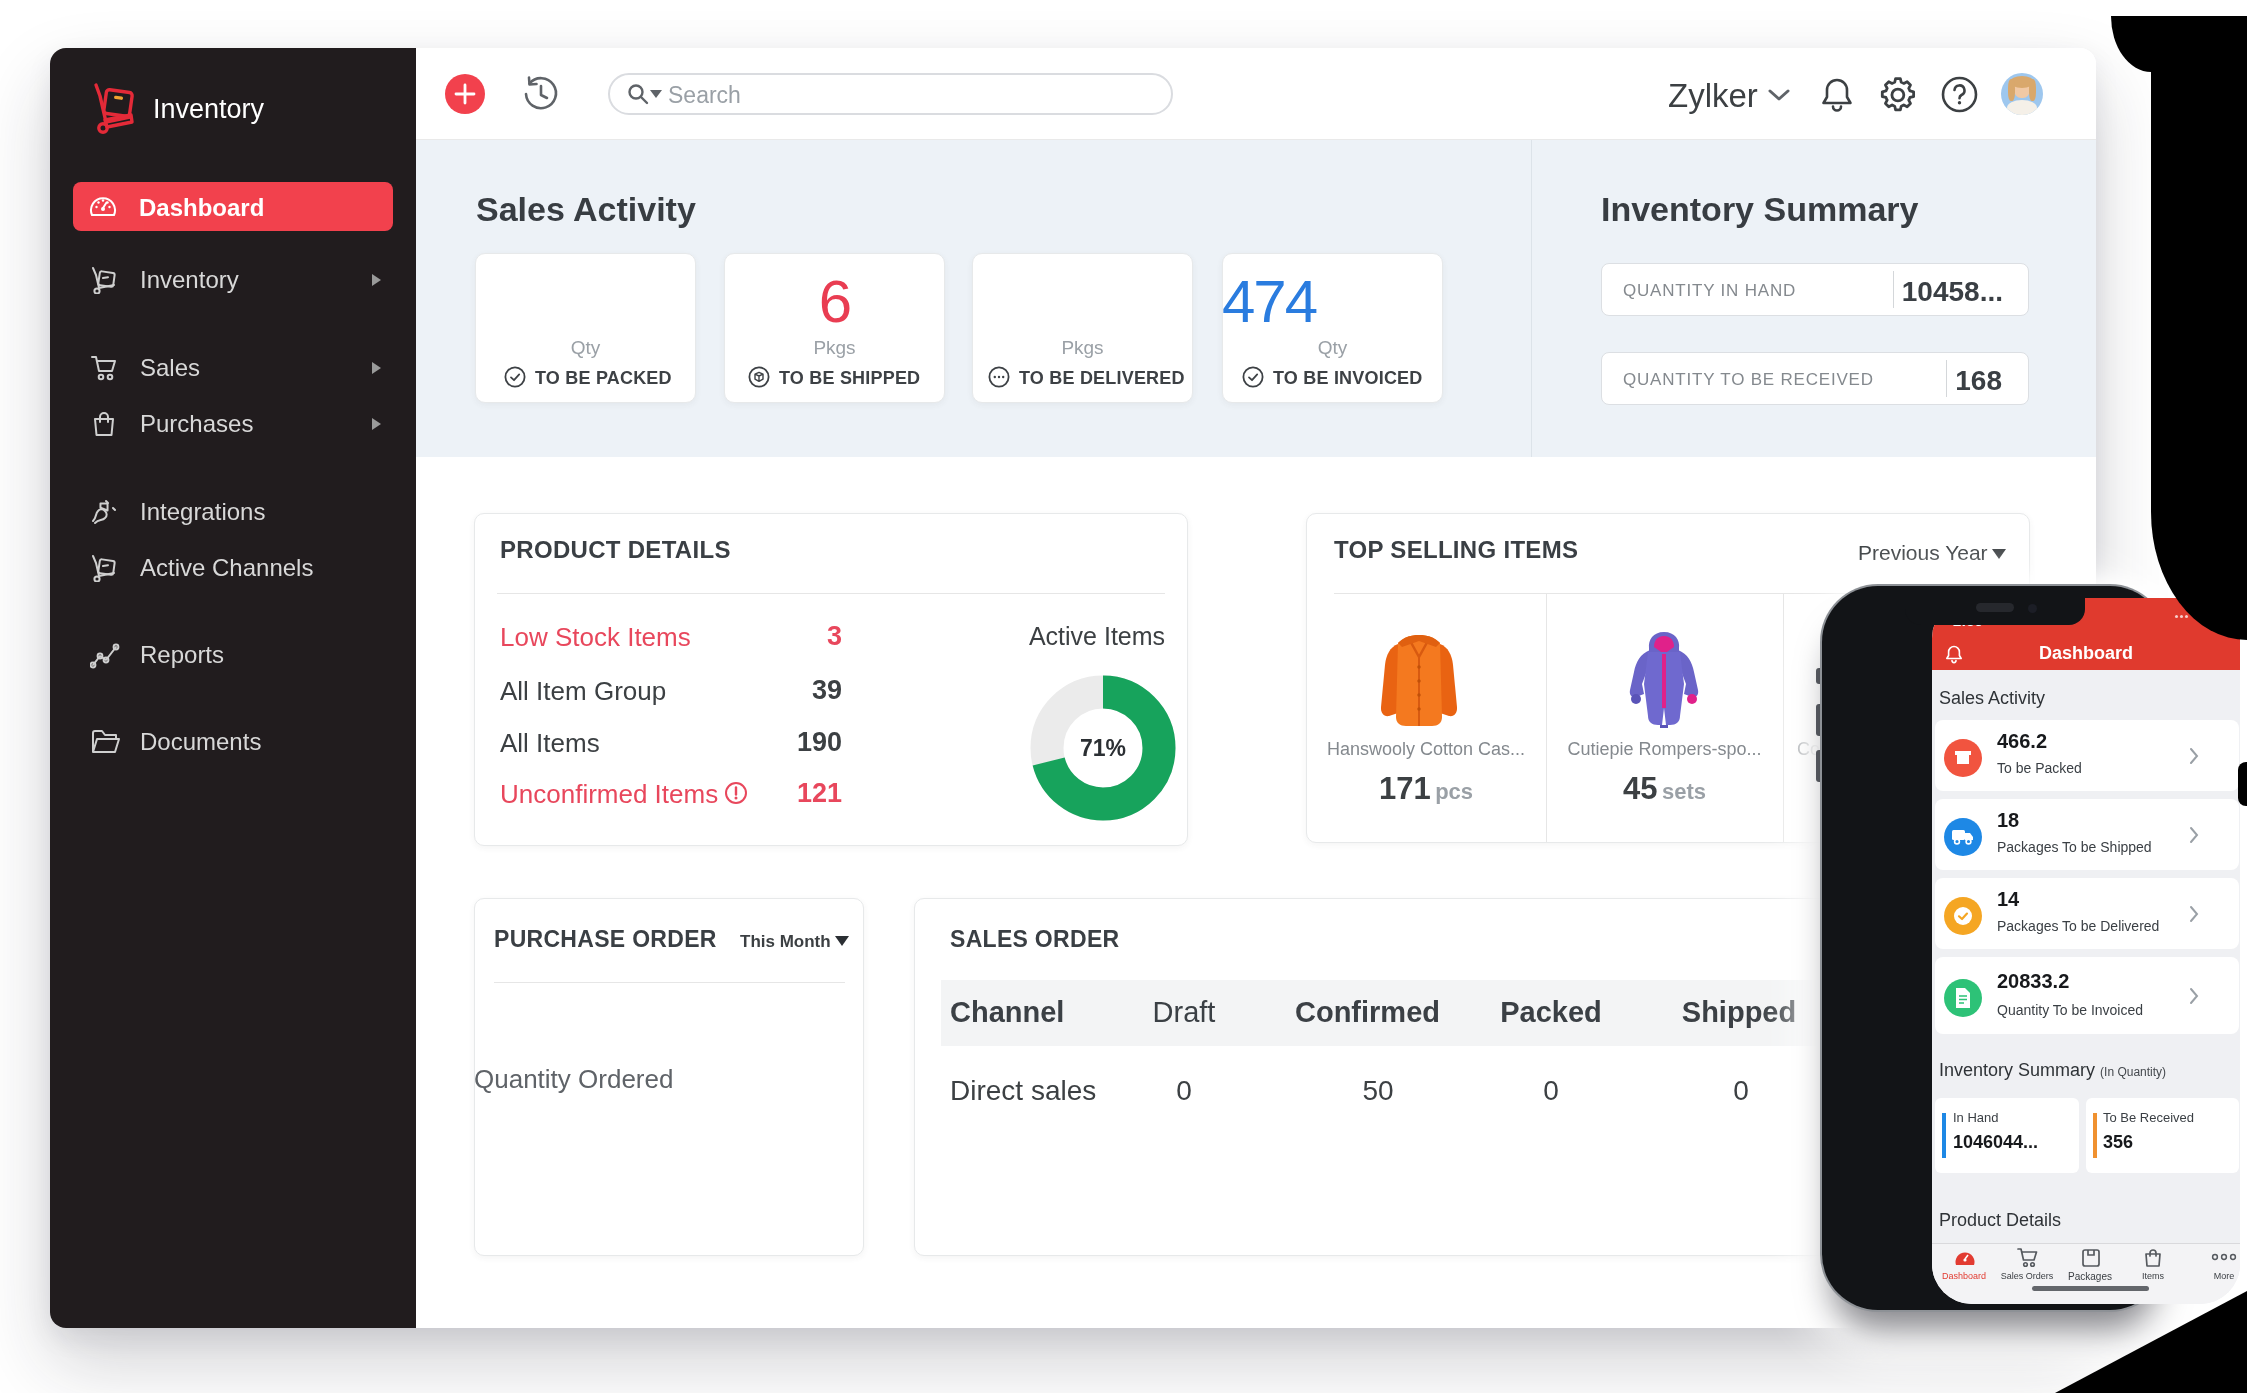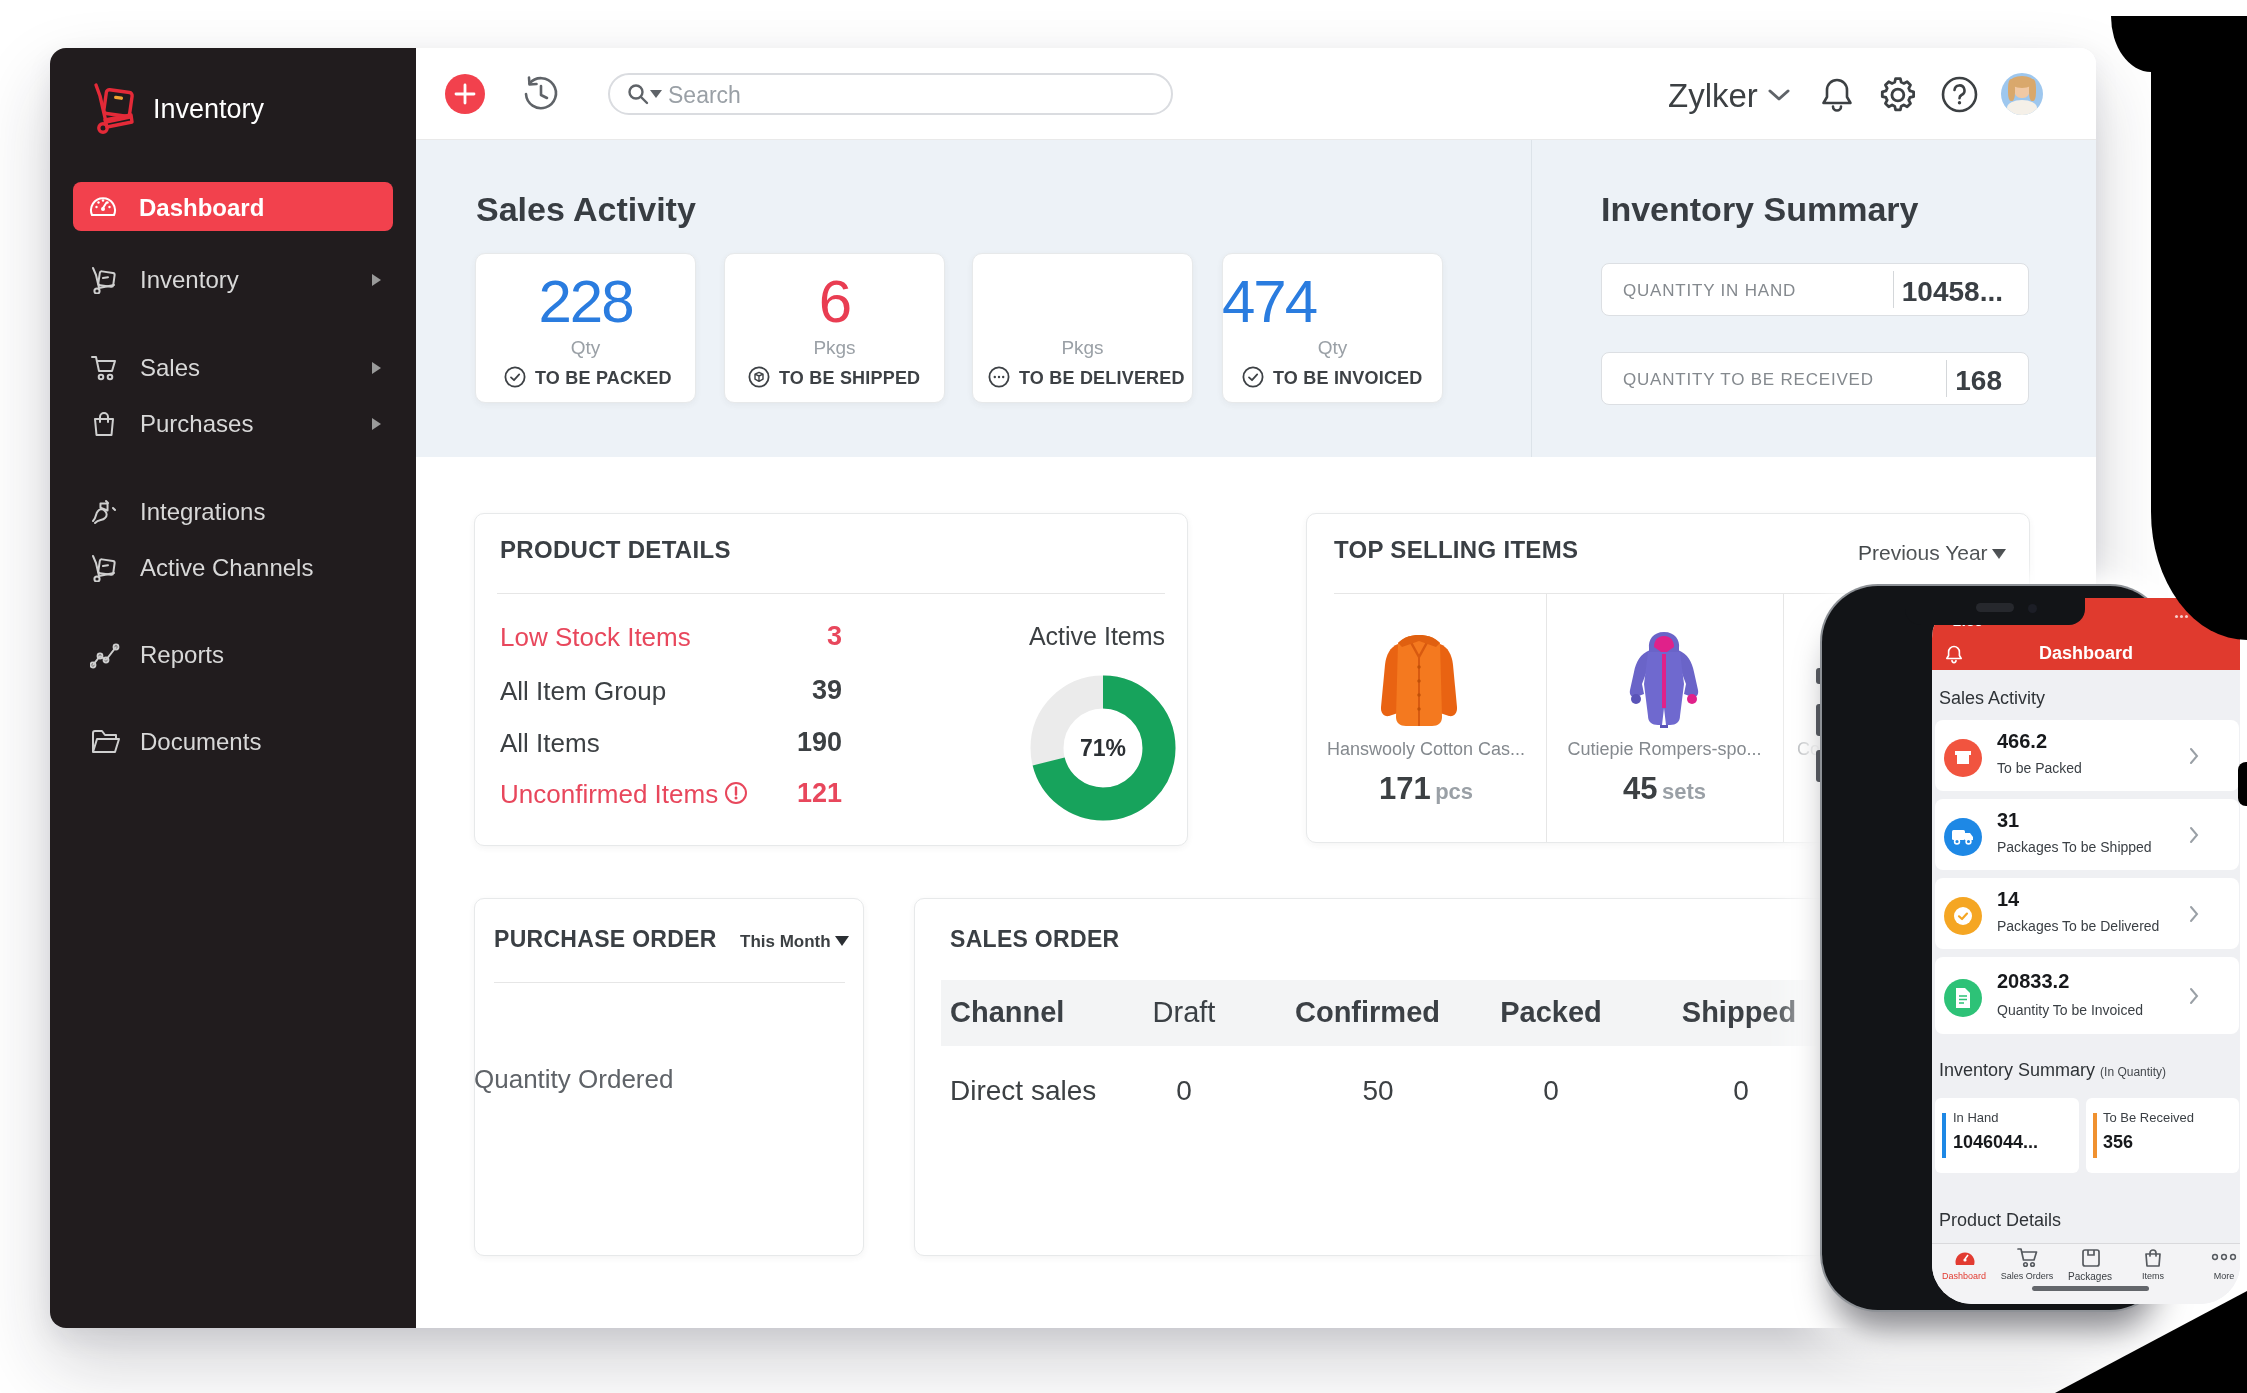--- a/index.html
+++ b/index.html
@@ -177,21 +177,20 @@
     <div class="abs" style="left:9px;top:3px;width:24px;height:12px;border-radius:50%;background:#d9a86c"></div>
     <div class="abs" style="left:7px;top:6px;width:7px;height:22px;border-radius:40%;background:#d9a86c"></div>
     <div class="abs" style="left:28px;top:6px;width:7px;height:22px;border-radius:40%;background:#d9a86c"></div>
     <div class="abs" style="left:6px;top:27px;width:30px;height:16px;border-radius:50% 50% 0 0;background:#f5f0e8"></div>
   </div>
 
   <div class="sectitle" style="left:476px;top:190px">Sales Activity</div>
   <div class="sectitle" style="left:1601px;top:190px">Inventory Summary</div>
 
   <div class="card" style="left:475px;top:253px;width:221px;height:150px"></div>
-  <div class="abs" style="left:475px;top:272px;width:221px;text-align:center;z-index:4"><span class="num" style="color:#2a7cdf">228</span></div>
   <div class="abs" style="left:475px;top:337px;width:221px;text-align:center;z-index:4"><span class="mlabel">Qty</span></div>
   <svg class="abs" style="left:504px;top:366px;z-index:4" width="22" height="22" viewBox="0 0 22 22">
     <circle cx="11" cy="11" r="9.6" fill="none" stroke="#3d4145" stroke-width="1.8"></circle>
     <path d="M7 11.4 L10 14.2 L15.2 8.4" fill="none" stroke="#3d4145" stroke-width="1.8" stroke-linecap="round" stroke-linejoin="round"></path>
   </svg>
   <div class="cap abs" style="left:535px;top:368px;z-index:4">TO BE PACKED</div>
 
   <div class="card" style="left:724px;top:253px;width:221px;height:150px"></div>
   <div class="abs" style="left:724px;top:272px;width:221px;text-align:center;z-index:4"><span class="num" style="color:#e93d52">6</span></div>
   <div class="abs" style="left:724px;top:337px;width:221px;text-align:center;z-index:4"><span class="mlabel">Pkgs</span></div>
@@ -358,21 +357,21 @@
       </svg>
 
     <div class="abs" style="left:3px;top:201px;width:304px;height:71px;background:#fff;border-radius:8px"></div>
     <div class="abs" style="left:12px;top:220px;width:38px;height:38px;border-radius:50%;background:#1e88e5"></div>
     <svg class="abs" style="left:19px;top:230px" width="24" height="18" viewBox="0 0 24 18">
       <rect x="1" y="2" width="13" height="10" rx="1.5" fill="#fff"></rect>
       <path d="M14 5 H19 L22 9 V12 H14 Z" fill="#fff"></path>
       <circle cx="6" cy="13.5" r="2.4" fill="#1e88e5" stroke="#fff" stroke-width="1.6"></circle>
       <circle cx="17.5" cy="13.5" r="2.4" fill="#1e88e5" stroke="#fff" stroke-width="1.6"></circle>
     </svg>
-    <div class="abs" style="left:65px;top:211px;font-size:20px;font-weight:bold;color:#17191c">31</div>
+    <div class="abs" style="left:65px;top:211px;font-size:20px;font-weight:bold;color:#17191c">18</div>
     <div class="abs" style="left:65px;top:241px;font-size:14px;color:#3a3f44">Packages To be Shipped</div>
     <svg class="abs" style="left:256px;top:227px" width="12" height="20" viewBox="0 0 12 20">
         <path d="M3 3 L9 10 L3 17" fill="none" stroke="#9aa0a6" stroke-width="2" stroke-linecap="round"></path>
       </svg>
 
     <div class="abs" style="left:3px;top:280px;width:304px;height:71px;background:#fff;border-radius:8px"></div>
     <div class="abs" style="left:12px;top:299px;width:38px;height:38px;border-radius:50%;background:#f5a623"></div>
     <svg class="abs" style="left:20px;top:307px" width="22" height="22" viewBox="0 0 22 22">
       <circle cx="11" cy="11" r="9" fill="#fff"></circle>
       <path d="M7 11.3 L10 14 L15 8.6" fill="none" stroke="#f5a623" stroke-width="2.2" stroke-linecap="round" stroke-linejoin="round"></path>

